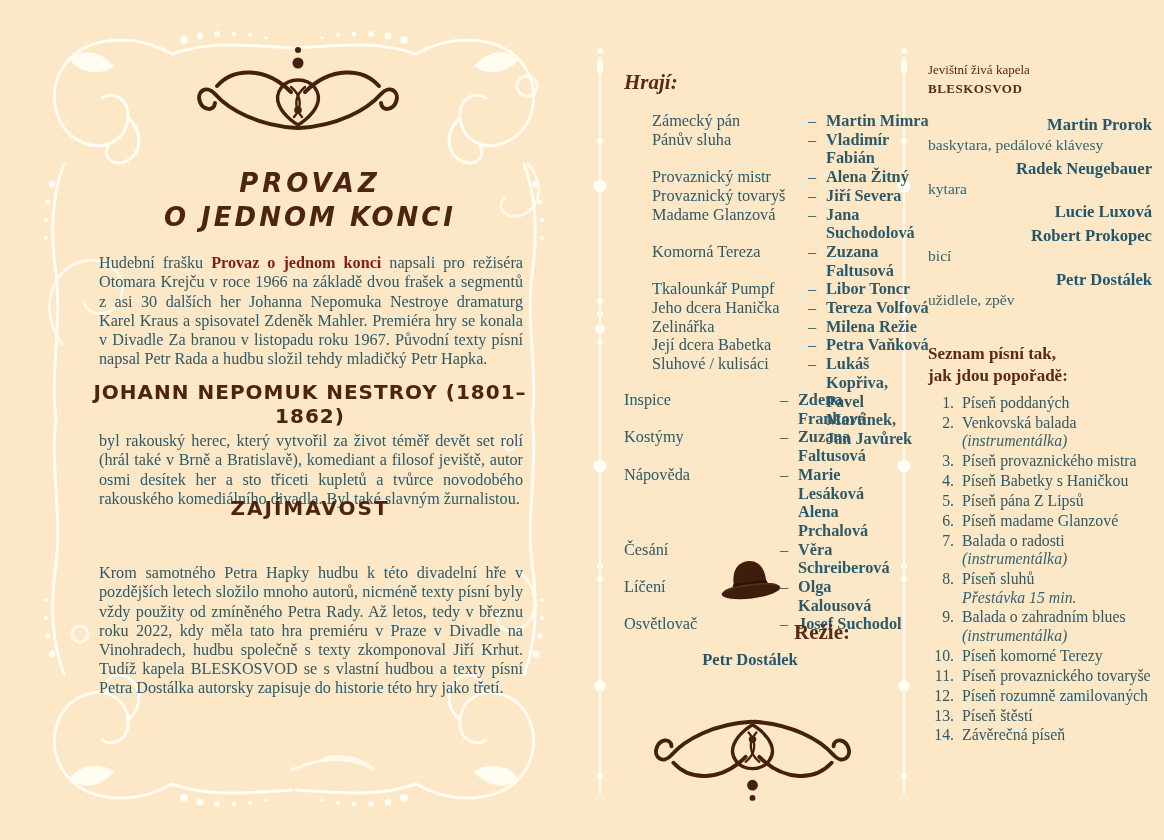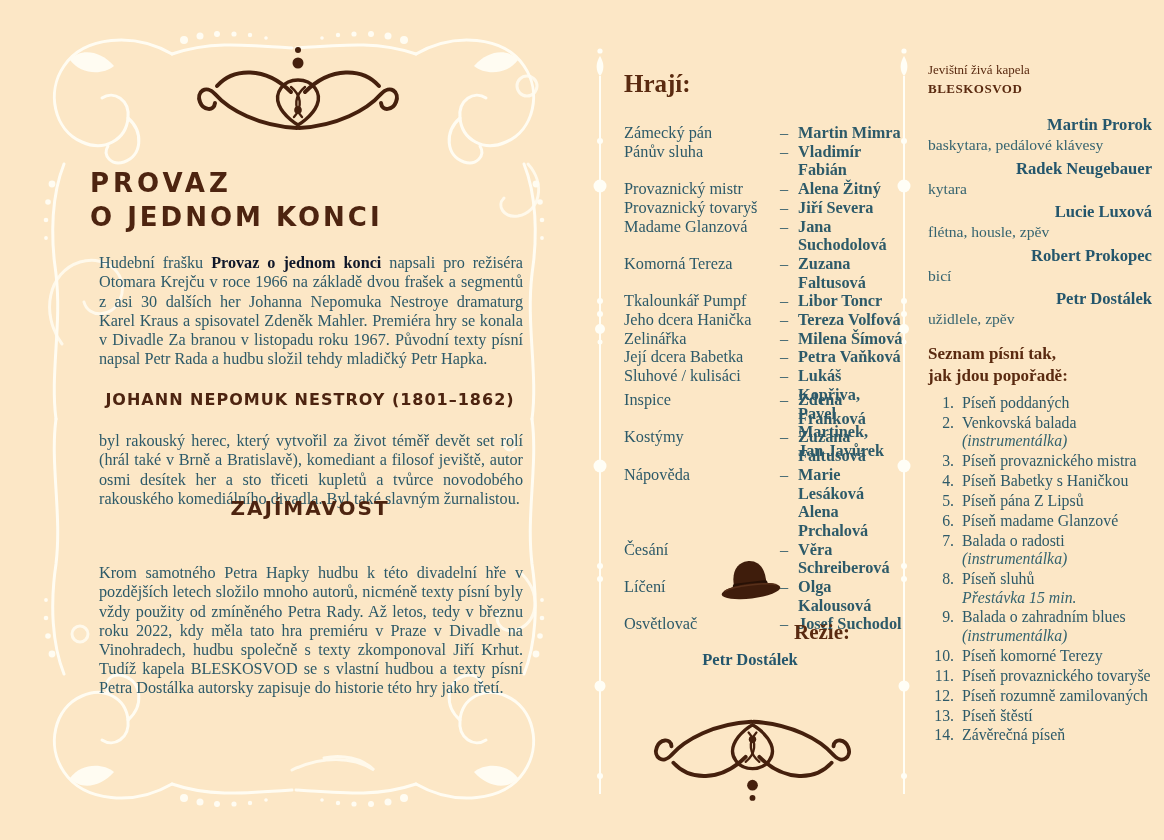--- a/index.html
+++ b/index.html
@@ -11,37 +11,37 @@
   html,body{margin:0;padding:0;}
   #stage{
     position:relative;width:1164px;height:840px;overflow:hidden;
     background:var(--bg);
     font-family:"Liberation Serif",serif;color:var(--teal);
   }
   .abs{position:absolute;}
   svg{display:block;}
 
   
-  .title-block{left:90px;top:168px;width:440px;text-align:left;
-    font-family:"DejaVu Sans",sans-serif;font-weight:700;color:var(--brown);}
+  .title-block{left:90px;top:168px;width:440px;text-align:center;
+    font-family:"DejaVu Sans",sans-serif;font-weight:700;color:var(--brown);font-style:italic;}
   .title-line1{font-size:26px;letter-spacing:4px;}
   .title-line2{font-size:26px;letter-spacing:3px;margin-top:4px;}
 
   .para{width:424px;left:99px;text-align:justify;font-size:16.2px;line-height:19.2px;color:var(--teal);}
-  .para b{color:#0f172a;}
+  .para b{color:#7f1d1d;}
   .h-script{left:90px;width:440px;text-align:center;
     font-family:"DejaVu Sans",sans-serif;font-weight:700;color:var(--brown);}
-  .h-nestroy{top:390px;font-size:16px;letter-spacing:1px;}
+  .h-nestroy{top:380px;font-size:20px;letter-spacing:1px;}
   .h-zajimavost{top:496px;font-size:20px;letter-spacing:2px;}
 
   
   .h-serif-brown{font-weight:700;color:#5a2a10;}
-  .hraji{left:624px;top:70px;font-size:25px;}
+  .hraji{left:624px;top:70px;font-size:21px;font-style:italic;}
   .cast{left:624px;width:280px;font-size:16.3px;line-height:18.7px;}
-  .cast-top{top:124px;}
+  .cast-top{top:112px;margin-left:28px;}
   .crew-top{top:391px;}
   .cast-row{display:flex;align-items:flex-start;}
   .cast-row .role{flex:0 0 146px;}
   .cast-row .dash{flex:0 0 28px;text-align:center;}
   .cast-row .names{flex:1;font-weight:700;}
   .cast-row .names span{display:block;}
 
   .rezie-label{left:650px;top:620px;width:200px;text-align:right;font-size:21px;}
   .rezie-name{left:650px;top:650px;width:200px;text-align:center;font-weight:700;font-size:16.5px;color:#24566c;}
 
@@ -223,21 +223,21 @@
       <span class="role">Jeho dcera Hanička</span>
       <span class="dash">–</span>
       <span class="names">
           <span>Tereza Volfová</span>
         </span>
     </div>
     <div class="cast-row">
       <span class="role">Zelinářka</span>
       <span class="dash">–</span>
       <span class="names">
-          <span>Milena Šímová</span>
+          <span>Milena Režie</span>
         </span>
     </div>
     <div class="cast-row">
       <span class="role">Její dcera Babetka</span>
       <span class="dash">–</span>
       <span class="names">
           <span>Petra Vaňková</span>
         </span>
     </div>
     <div class="cast-row">
@@ -322,21 +322,20 @@
     <div class="member">
       <span class="mname">Martin Prorok</span>
       <span class="minstr">baskytara, pedálové klávesy</span>
     </div>
     <div class="member">
       <span class="mname">Radek Neugebauer</span>
       <span class="minstr">kytara</span>
     </div>
     <div class="member">
       <span class="mname">Lucie Luxová</span>
-      <span class="minstr">flétna, housle, zpěv</span>
     </div>
     <div class="member">
       <span class="mname">Robert Prokopec</span>
       <span class="minstr">bicí</span>
     </div>
     <div class="member">
       <span class="mname">Petr Dostálek</span>
       <span class="minstr">užidlele, zpěv</span>
     </div>
   </div>

